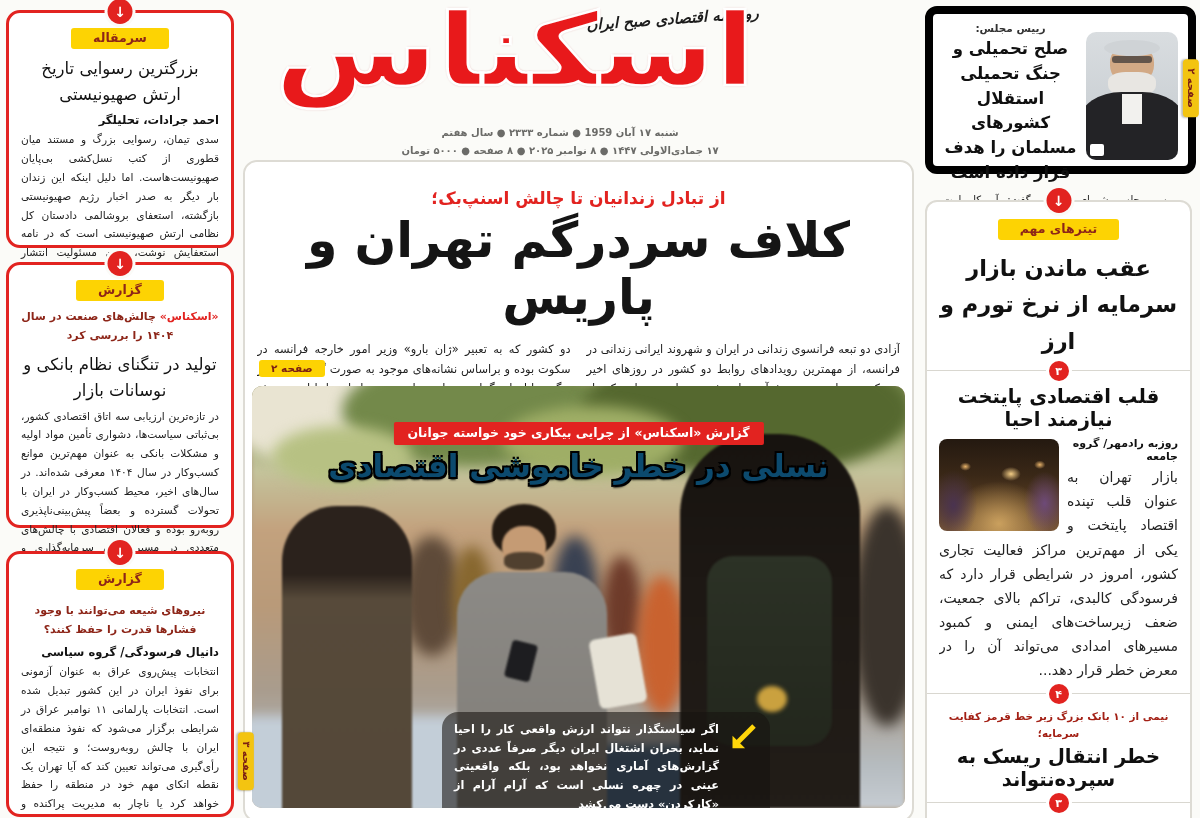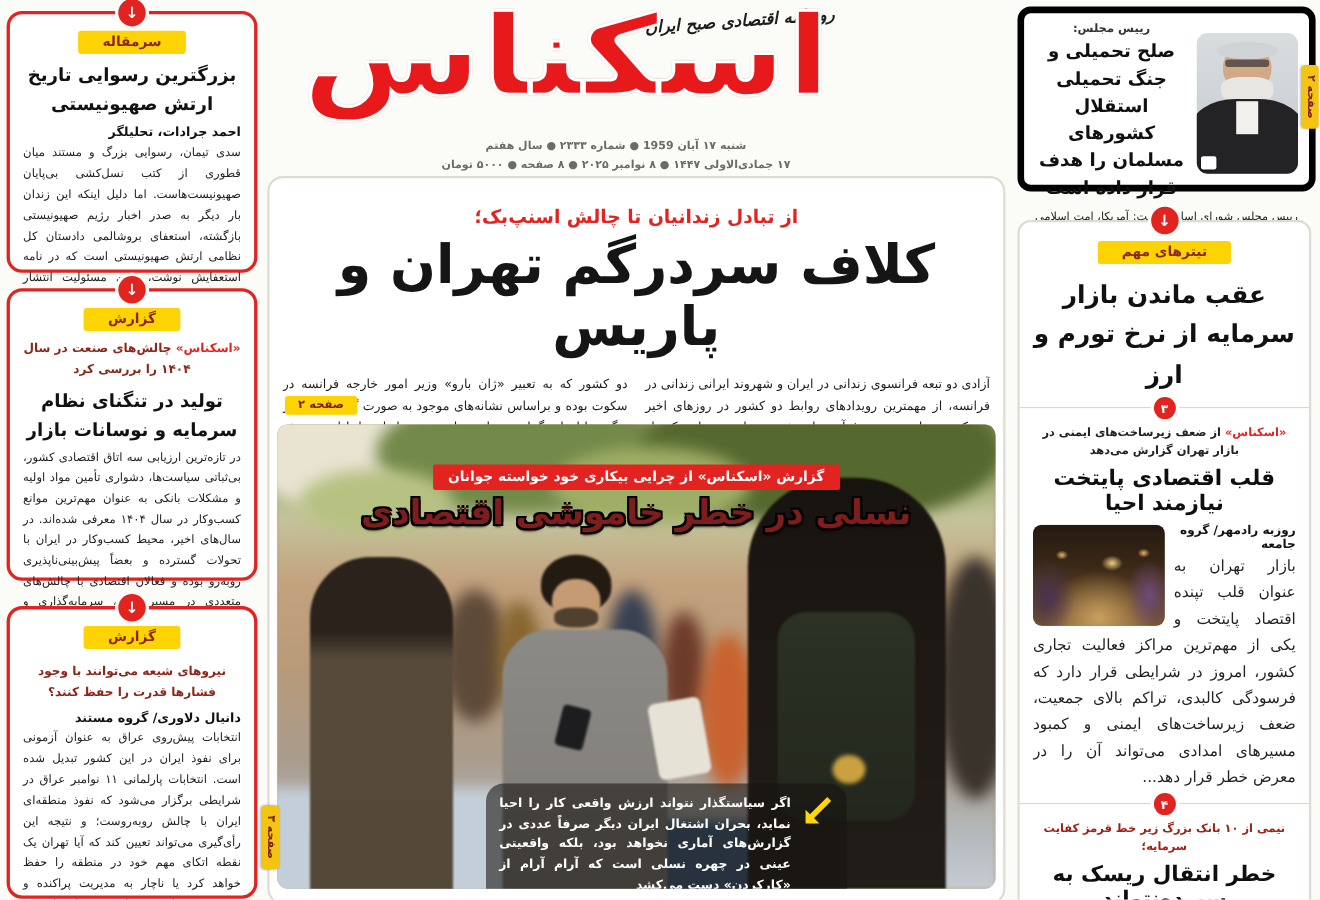--- a/index.html
+++ b/index.html
@@ -24,21 +24,21 @@
     box-shadow:0 0 0 3px #fbfbf8; color:#fff; font-weight:bold; font-size:14px;
     display:flex; align-items:center; justify-content:center; z-index:3; line-height:1;
   }
   .tag {
     display:inline-block; background:#fdd303; color:#8d2518;
     font-size:12.5px; font-weight:bold; padding:2px 22px 4px; border-radius:3px;
   }
   .bx-kicker { font-size:11px; font-weight:bold; color:#8d2518; line-height:1.7; margin-top:7px; }
   .bx-kicker .brand { color:#e22320; }
   .bx-kicker.dark { color:#222; }
-  .bx-title { font-size:16.5px; font-weight:bold; color:#111; line-height:1.55; margin-top:7px; }
+  .bx-title { font-size:16.5px; font-weight:normal; color:#111; line-height:1.55; margin-top:7px; }
   .bx-byline { font-size:11.5px; font-weight:bold; color:#111; text-align:right; margin-top:6px; }
   .bx-body { font-size:10.6px; line-height:1.78; text-align:justify; color:#222; margin-top:3px; }
   .bx-footer { font-size:11px; font-weight:bold; color:#222; margin-top:6px; }
   .sq { display:inline-block; width:6px; height:6px; background:#e22320; margin-left:5px; }
   
   .tagline {
     position:absolute; left:585px; top:10px; width:175px; text-align:center;
     font-size:15px; font-weight:bold; font-style:italic; color:#1c1c1c;
     transform:rotate(-4deg);
   }
@@ -76,38 +76,38 @@
     filter:blur(2px); }
   .blob { border-radius:50%; filter:blur(7px); }
   .fig { filter:blur(1.2px); }
   .ph-label {
     position:absolute; top:36px; left:50%; transform:translateX(-50%);
     background:#e22320; color:#fff; font-size:12.5px; font-weight:bold;
     padding:3px 14px 5px; white-space:nowrap; border-radius:2px; z-index:6;
   }
   .ph-headline {
     position:absolute; top:62px; left:0; right:0; text-align:center; z-index:6;
-    font-size:31px; font-weight:bold; color:#7f1d1d; letter-spacing:-0.5px;
+    font-size:31px; font-weight:bold; color:#0c4a6e; letter-spacing:-0.5px;
     text-shadow:2px 2px 0 #000,-2px 2px 0 #000,2px -2px 0 #000,-2px -2px 0 #000,0 3px 2px rgba(0,0,0,.8);
   }
   .ph-caption {
     position:absolute; left:190px; top:326px; width:328px; min-height:72px; z-index:6;
     background:rgba(22,19,15,.58); border-radius:16px; padding:9px 12px;
     display:flex; gap:9px; align-items:flex-start;
   }
   .ph-caption .txt { font-size:11.3px; font-weight:bold; color:#fff; line-height:1.65; text-align:justify; }
   .vtab {
     position:absolute; background:#f3c411; color:#7c2014; font-size:10px; font-weight:bold;
     padding:2px 9px 3px; border-radius:4px; white-space:nowrap; transform:rotate(90deg); z-index:8;
     box-shadow:0 1px 2px rgba(0,0,0,.25);
   }
   
   .topright {
     position:absolute; left:925px; top:6px; width:271px; height:168px;
-    background:#fff; border:6px solid #000000; border-radius:12px; padding:8px 10px;
+    background:#fff; border:8px solid #000000; border-radius:12px; padding:8px 10px;
   }
   .tr-flex { display:flex; gap:8px; }
   .portrait {
     width:92px; height:128px; border-radius:10px; flex:none; margin-top:10px;
     position:relative; overflow:hidden;
     background:linear-gradient(180deg,#d9dde0 0%,#cdd2d6 55%,#bfc5c9 100%);
   }
   .tr-text { flex:1; min-width:0; }
   .tr-kicker { text-align:center; font-size:10.5px; font-weight:bold; color:#333; }
   .tr-title { text-align:center; font-size:16.5px; font-weight:bold; color:#101010; line-height:1.5; margin-top:3px; }
@@ -168,30 +168,30 @@
     <div class="bx-title">بزرگترین رسوایی تاریخ ارتش صهیونیستی</div>
     <div class="bx-byline">احمد جرادات، تحلیلگر</div>
     <div class="bx-body">سدی تیمان، رسوایی بزرگ و مستند میان قطوری از کتب نسل‌کشی بی‌پایان صهیونیست‌هاست. اما دلیل اینکه این زندان بار دیگر به صدر اخبار رژیم صهیونیستی بازگشته، استعفای بروشالمی دادستان کل نظامی ارتش صهیونیستی است که در نامه استعفایش نوشت، «من مسئولیت انتشار برخی فیلم‌های شکنجه زندانیان را می‌پذیرم»...</div>
     <div class="bx-footer"><span class="sq"></span><span>صفحه ۲ را بخوانید</span></div>
   </div>
 
   <div class="redbox box2">
     <div class="pin">↓</div>
     <span class="tag">گزارش</span>
     <div class="bx-kicker"><span class="brand">«اسکناس»</span><span> چالش‌های صنعت در سال ۱۴۰۴ را بررسی کرد</span></div>
-    <div class="bx-title">تولید در تنگنای نظام سرمایه و نوسانات بازار</div>
+    <div class="bx-title">تولید در تنگنای نظام بانکی و نوسانات بازار</div>
     <div class="bx-body">در تازه‌ترین ارزیابی سه اتاق اقتصادی کشور، بی‌ثباتی سیاست‌ها، دشواری تأمین مواد اولیه و مشکلات بانکی به عنوان مهم‌ترین موانع کسب‌وکار در سال ۱۴۰۴ معرفی شده‌اند. در سال‌های اخیر، محیط کسب‌وکار در ایران با تحولات گسترده و بعضاً پیش‌بینی‌ناپذیری روبه‌رو بوده و فعالان اقتصادی با چالش‌های متعددی در مسیر تولید، سرمایه‌گذاری و تجارت مواجه شده‌اند...</div>
     <div class="bx-footer"><span class="sq"></span><span>صفحه ۶ را بخوانید</span></div>
   </div>
 
   <div class="redbox box3">
     <div class="pin">↓</div>
     <span class="tag">گزارش</span>
     <div class="bx-kicker dark" style="color:#8d2518;margin-top:12px;">نیروهای شیعه می‌توانند با وجود فشارها قدرت را حفظ کنند؟</div>
-    <div class="bx-byline">دانیال دلاوری/ گروه مستند</div>
+    <div class="bx-byline">دانیال فرسودگی/ گروه سیاسی</div>
     <div class="bx-body">انتخابات پیش‌روی عراق به عنوان آزمونی برای نفوذ ایران در این کشور تبدیل شده است. انتخابات پارلمانی ۱۱ نوامبر عراق در شرایطی برگزار می‌شود که نفوذ منطقه‌ای ایران با چالش روبه‌روست؛ و نتیجه این رأی‌گیری می‌تواند تعیین کند که آیا تهران یک نقطه اتکای مهم خود در منطقه را حفظ خواهد کرد یا ناچار به مدیریت پراکنده و پرهزینه متحدان غیردولتی خود از راه دور خواهد شد...</div>
     
   </div>
 
   <div class="tagline">روزنامه اقتصادی صبح ایران</div>
   <div class="logo">اسکناس</div>
   <div class="dates">
     <div class="dateline">شنبه ۱۷ آبان 1959 ● شماره ۲۳۳۳ ● سال هفتم</div>
     <div class="dateline">۱۷ جمادی‌الاولی ۱۴۴۷ ● ۸ نوامبر ۲۰۲۵ ● ۸ صفحه ● ۵۰۰۰ تومان</div>
   </div>
@@ -274,21 +274,20 @@
   <div class="sidebar">
     <div class="pin" style="top:-14px;">↓</div>
     <span class="tag">تیترهای مهم</span>
 
     <div class="sb-h1">عقب ماندن بازار سرمایه از نرخ تورم و ارز</div>
 
     <div class="sb-div">
       <div class="numpin">۳</div>
     </div>
 
-    <div class="sb-kicker"><span class="brand">«اسکناس»</span><span> از ضعف زیرساخت‌های ایمنی در بازار تهران گزارش می‌دهد</span></div>
     <div class="sb-title">قلب اقتصادی پایتخت نیازمند احیا</div>
     <div class="sb-story">
       <div class="bazaar"></div>
       <div class="sb-byline">روزبه رادمهر/ گروه جامعه</div>
       <div class="sb-bodytext">بازار تهران به عنوان قلب تپنده اقتصاد پایتخت و یکی از مهم‌ترین مراکز فعالیت تجاری کشور، امروز در شرایطی قرار دارد که فرسودگی کالبدی، تراکم بالای جمعیت، ضعف زیرساخت‌های ایمنی و کمبود مسیرهای امدادی می‌تواند آن را در معرض خطر قرار دهد...</div>
     </div>
 
     <div class="sb-div">
       <div class="numpin">۴</div>
     </div>

